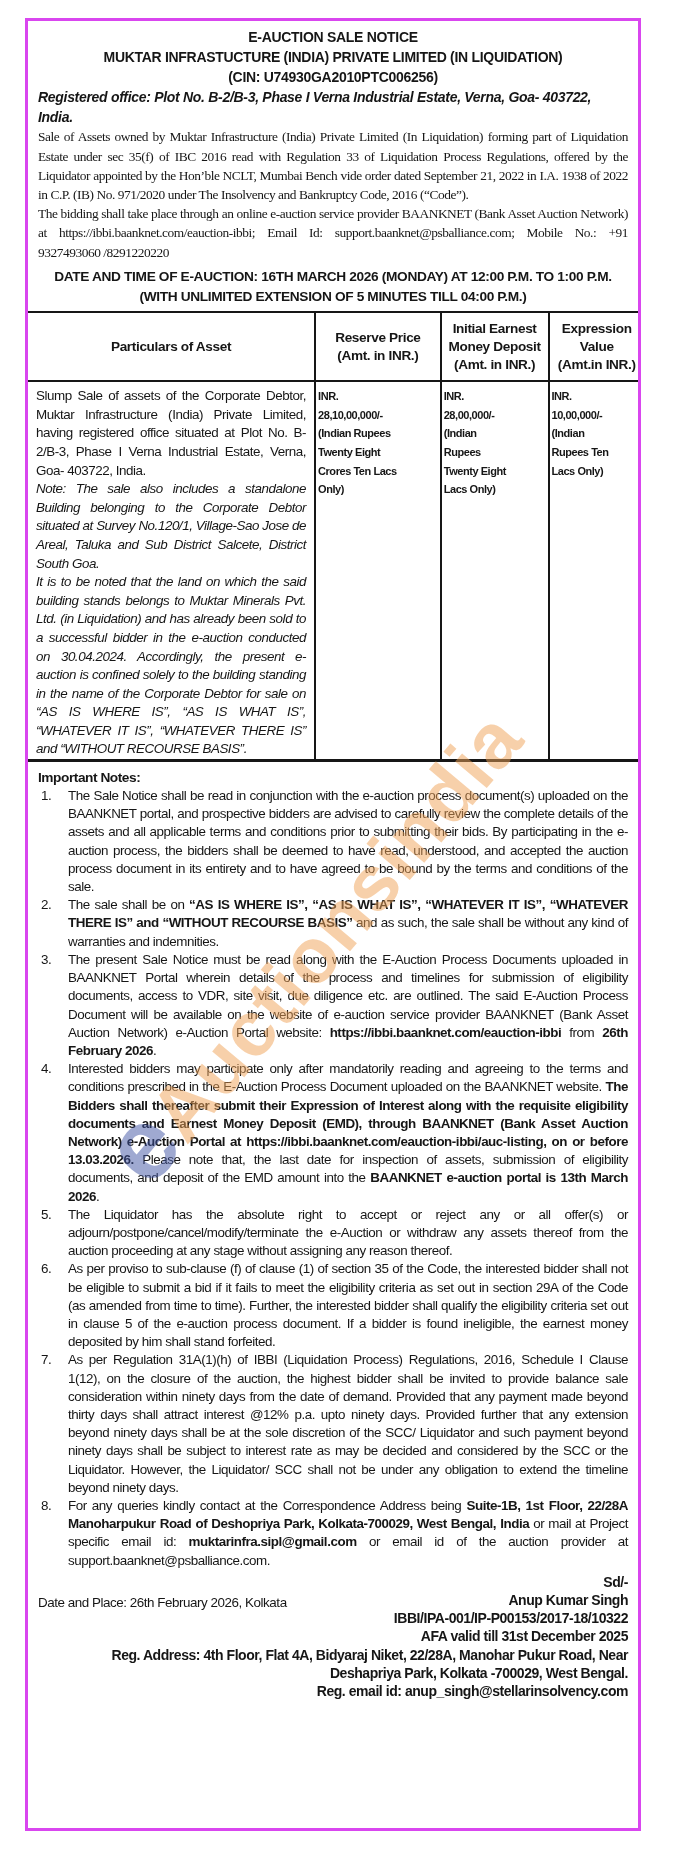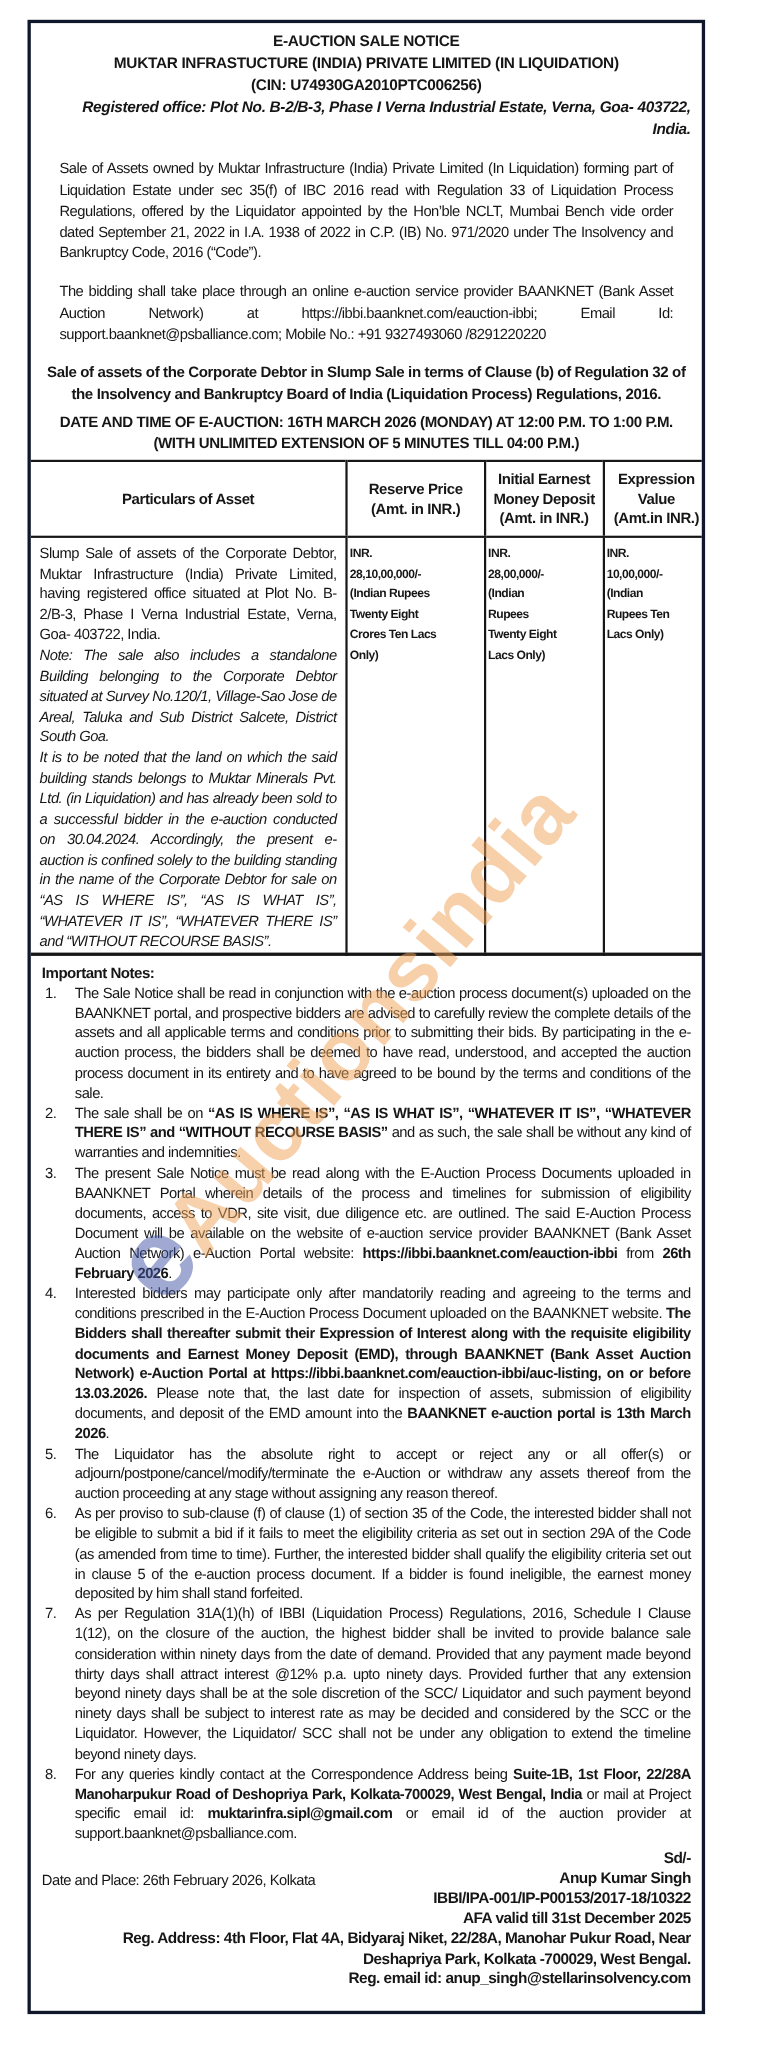--- a/index.html
+++ b/index.html
@@ -4,27 +4,27 @@
 <style>
   html,body{margin:0;padding:0;}
   body{
     width:694px;height:1874px;background:#ffffff;position:relative;
     font-family:"Liberation Sans","DejaVu Sans",sans-serif;color:#161616;
     -webkit-font-smoothing:antialiased;
   }
   .page{position:absolute;inset:0;}
   .doc{
     position:absolute;left:25px;top:18px;width:616px;height:1813px;
-    border:3px solid #0f172a;box-sizing:border-box;background:#fff;
+    border:3px solid #d946ef;box-sizing:border-box;background:#fff;
     padding:7px 10px 12px 10px;overflow:hidden;
     font-size:13.4px;letter-spacing:-0.45px;line-height:19.2px;
   }
   .hline{text-align:center;font-weight:bold;font-size:14px;line-height:19.8px;letter-spacing:-0.3px;}
-  .regoff{text-align:right;font-weight:bold;font-style:italic;font-size:14px;line-height:20px;letter-spacing:-0.3px;}
-  p.para{margin:16px;text-align:justify;}
+  .regoff{text-align:left;font-weight:bold;font-style:italic;font-size:14px;line-height:20px;letter-spacing:-0.3px;}
+  p.para{margin:0;text-align:justify;font-family:Liberation Serif, serif;}
   .centerbold{text-align:center;font-weight:bold;font-size:13.7px;line-height:19.8px;letter-spacing:-0.35px;}
   .slump{margin-top:6px;}
   .dt1{margin-top:5px;}
   table.assets{
     border-collapse:collapse;table-layout:fixed;
     margin:5px -10px 0 -10px;width:616px;
     border-top:2px solid #161616;border-bottom:3px solid #161616;
   }
   col.c1{width:46.6%;}col.c2{width:20.4%;}col.c3{width:17.5%;}col.c4{width:15.5%;}
   table.assets th,table.assets td{border-left:2px solid #161616;}
@@ -61,21 +61,20 @@
   <div class="doc">
 
     <div class="hline">E-AUCTION SALE NOTICE</div>
     <div class="hline">MUKTAR INFRASTUCTURE (INDIA) PRIVATE LIMITED (IN LIQUIDATION)</div>
     <div class="hline">(CIN: U74930GA2010PTC006256)</div>
     <div class="regoff">Registered office:  Plot No. B-2/B-3, Phase I Verna Industrial Estate, Verna, Goa- 403722, India.</div>
 
     <p class="para">Sale of Assets owned by Muktar Infrastructure (India) Private Limited (In Liquidation) forming part of Liquidation Estate under sec 35(f) of IBC 2016 read with Regulation 33 of Liquidation Process Regulations, offered by the Liquidator appointed by the Hon’ble NCLT, Mumbai Bench vide order dated September 21, 2022 in I.A. 1938 of 2022 in C.P. (IB) No. 971/2020 under The Insolvency and Bankruptcy Code, 2016 (“Code”).</p>
     <p class="para">The bidding shall take place through an online e-auction service provider BAANKNET (Bank Asset Auction Network) at https://ibbi.baanknet.com/eauction-ibbi; Email Id: support.baanknet@psballiance.com; Mobile No.: +91 9327493060 /8291220220</p>
 
-    <div class="centerbold slump">Sale of assets of the Corporate Debtor in Slump Sale in terms of Clause (b) of Regulation 32 of the Insolvency and Bankruptcy Board of India (Liquidation Process) Regulations, 2016.</div>
     <div class="centerbold dt1">DATE AND TIME OF E-AUCTION: 16TH MARCH 2026 (MONDAY) AT 12:00 P.M. TO 1:00 P.M.</div>
     <div class="centerbold">(WITH UNLIMITED EXTENSION OF 5 MINUTES TILL 04:00 P.M.)</div>
 
     <table class="assets">
       <colgroup>
           <col class="c1">
           <col class="c2">
           <col class="c3">
           <col class="c4">
         </colgroup>

